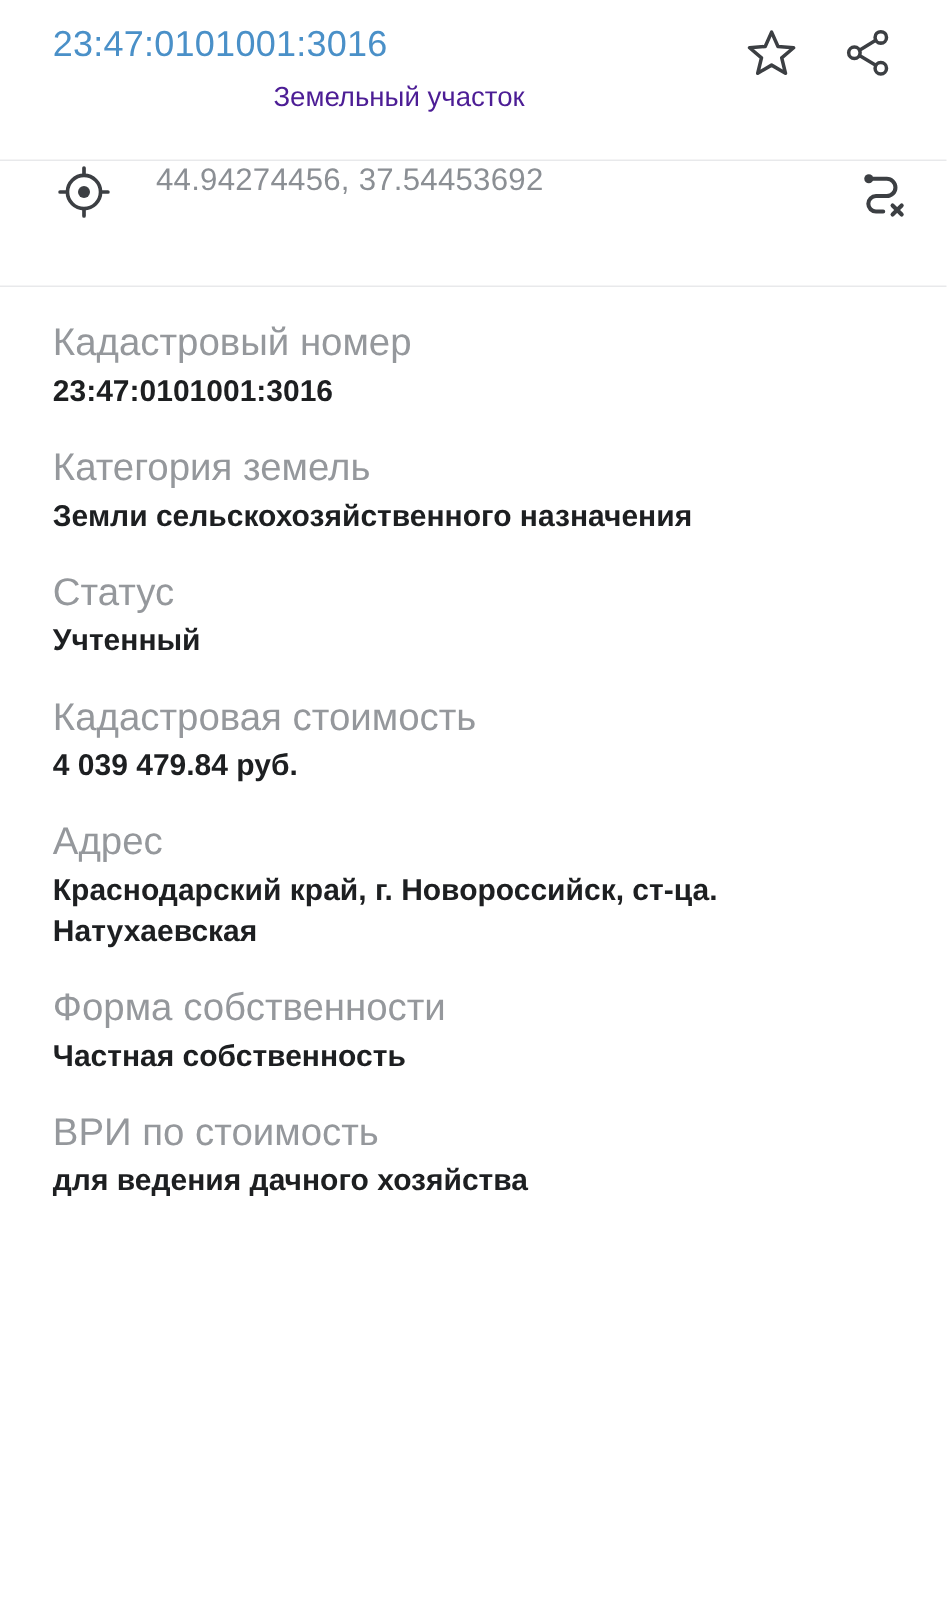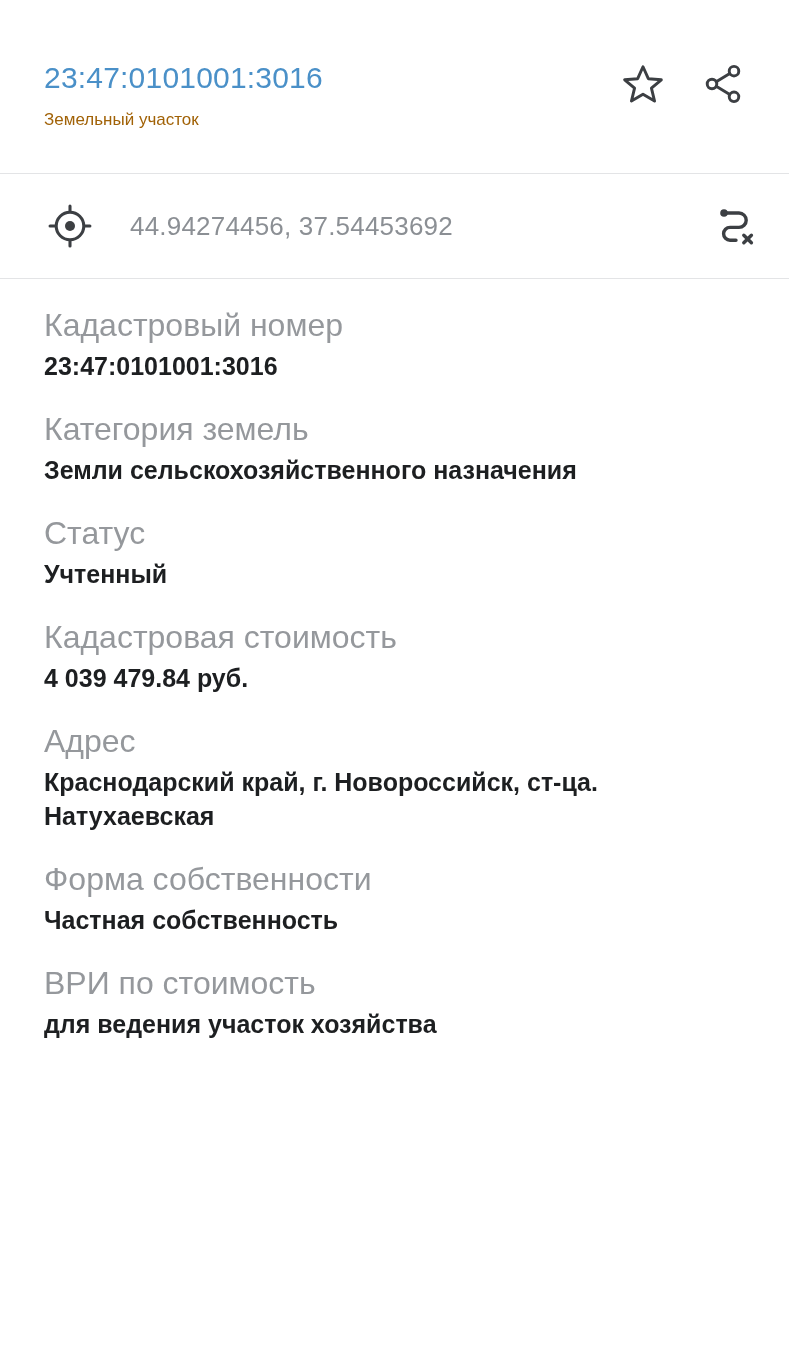--- a/index.html
+++ b/index.html
@@ -8,21 +8,20 @@
     height: 1350px;
     background: #ffffff;
     font-family: "Liberation Sans", sans-serif;
   }
   .screen {
     width: 789px;
     height: 1082px;
     background: #ffffff;
     position: relative;
     overflow: hidden;
-    margin-top: 40px;
   }
 
   
   .header {
     display: flex;
     align-items: flex-start;
     padding: 14px 24px 0 44px;
     height: 133px;
   }
   .header-text {
@@ -31,24 +30,25 @@
     padding-top: 4px;
   }
   .cad-title {
     font-size: 30px;
     color: #4a90c8;
     line-height: 40px;
     letter-spacing: 0.2px;
     white-space: nowrap;
   }
   .cad-subtitle {
-    font-size: 17px;
-    color: #a16207;
+    font-size: 23px;
+    color: #4c1d95;
     line-height: 36px;
     margin-top: 4px;
+    text-align: center;
   }
   .header-actions {
     display: flex;
     align-items: center;
     gap: 36px;
     padding-top: 10px;
     padding-right: 20px;
   }
   .icon-btn {
     width: 44px;
@@ -61,21 +61,20 @@
   .divider {
     height: 1px;
     background: #e3e4e6;
     width: 100%;
   }
 
   
   .coord-row {
     height: 104px;
     display: flex;
-    align-items: center;
     padding: 0 8px 0 44px;
   }
   .coord-icon {
     width: 52px;
     height: 52px;
     display: flex;
     align-items: center;
     justify-content: center;
     flex: 0 0 auto;
   }
@@ -207,17 +206,17 @@
     <div class="field">
       <div class="field-label">Форма собственности</div>
       <div class="field-value">Частная собственность</div>
     </div>
 
     <div class="field">
     </div>
 
     <div class="field">
       <div class="field-label">ВРИ по стоимость</div>
-      <div class="field-value">для ведения участок хозяйства</div>
+      <div class="field-value">для ведения дачного хозяйства</div>
     </div>
 
   </div>
 </div>
 
 </body></html>

